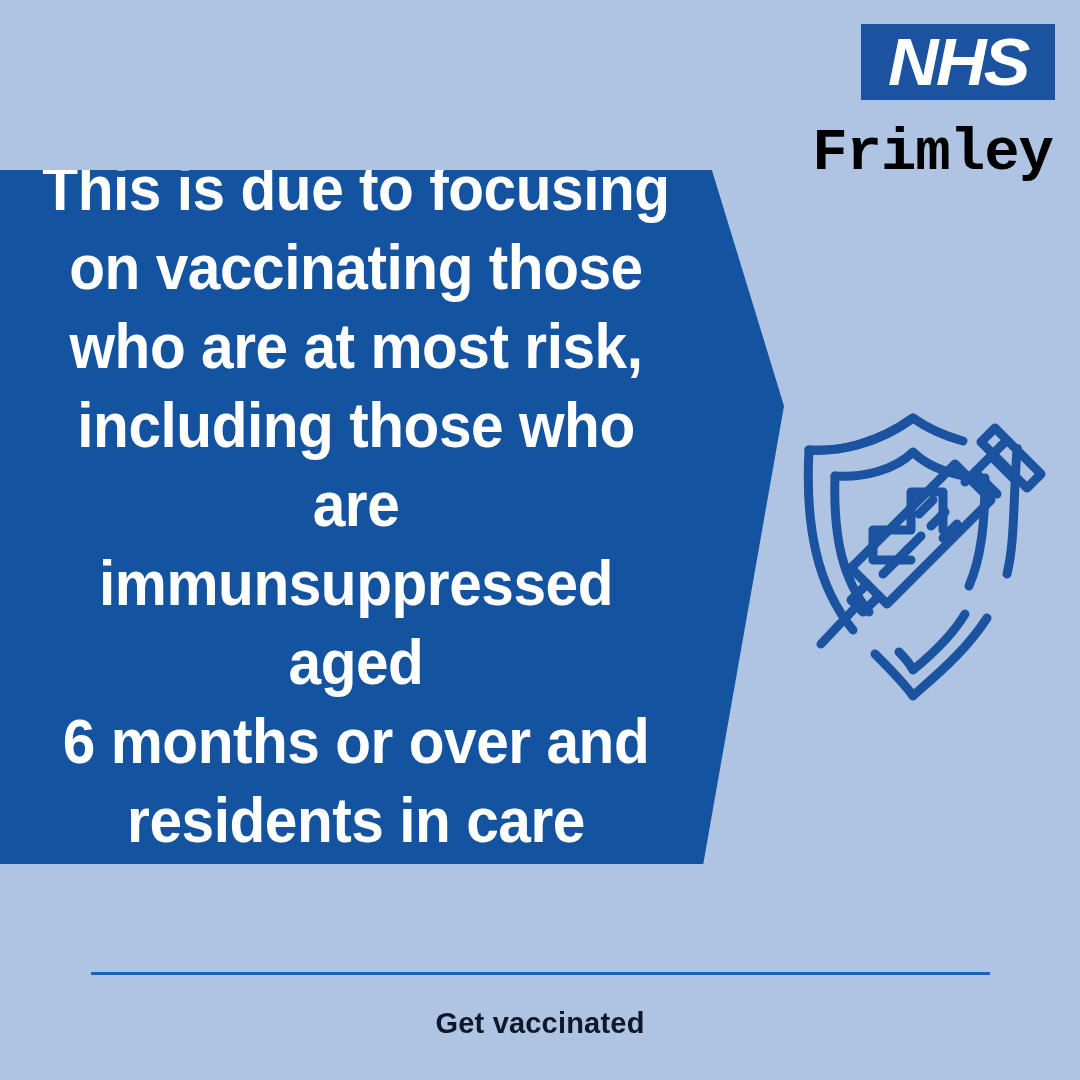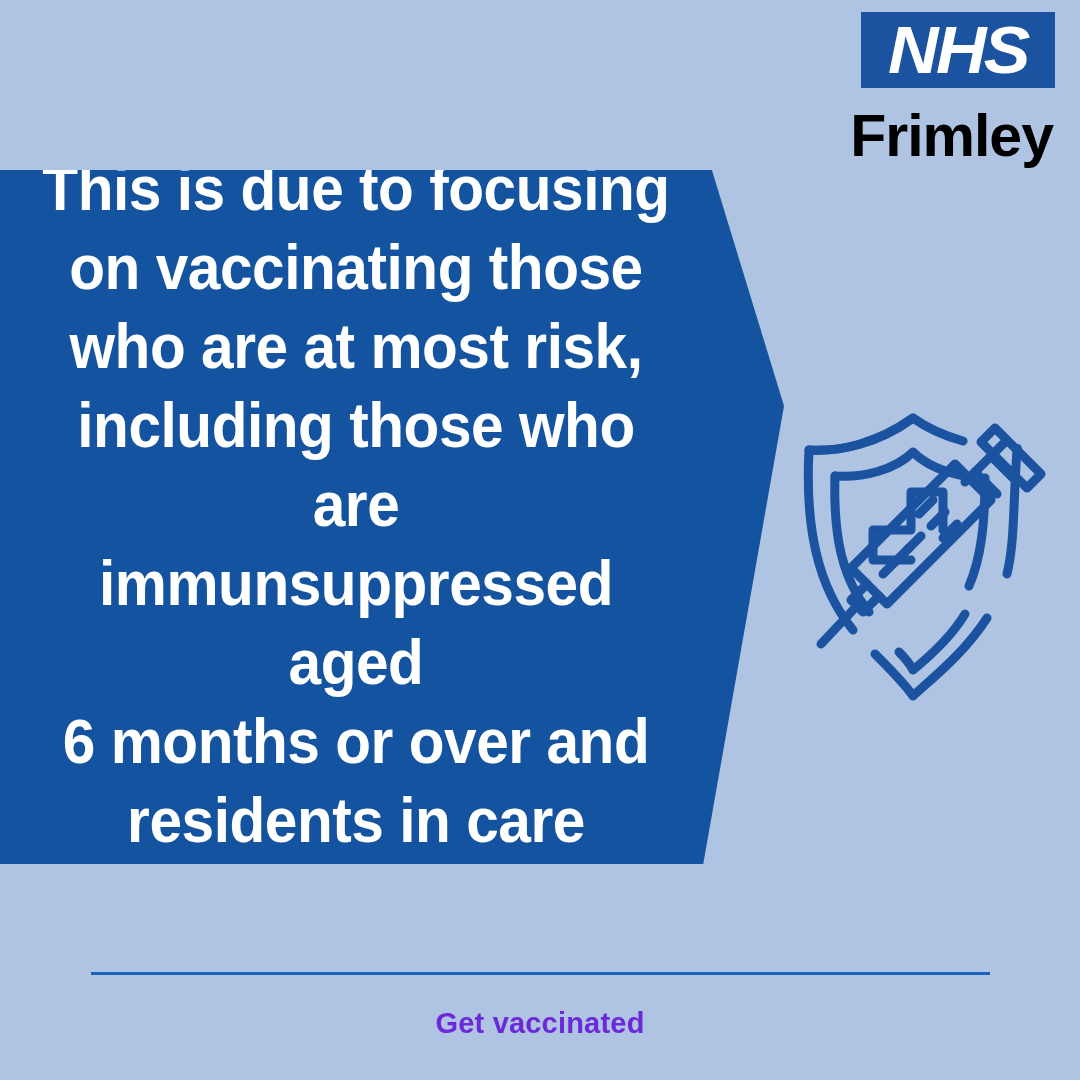--- a/index.html
+++ b/index.html
@@ -18,21 +18,21 @@
     position: relative;
     width: 1080px;
     height: 1080px;
     background: #aec4e2;
     overflow: hidden;
   }
 
   
   #logo-block {
     position: absolute;
-    top: 12px;
+    top: 24px;
     right: 25px;
     width: 300px;
     text-align: right;
   }
   #nhs-badge {
     display: inline-block;
     background: #1b53a0;
     width: 194px;
     height: 76px;
     line-height: 76px;
@@ -46,23 +46,23 @@
     font-style: italic;
     font-weight: bold;
     font-size: 66px;
     letter-spacing: -2.5px;
     line-height: 76px;
     transform: scaleX(1.06);
     transform-origin: center;
   }
   #trust-name {
     display: block;
-    margin-top: 16px;
+    margin-top: 22px;
     color: #000000;
-    font-family: Liberation Sans, sans-serif;
+    font-family: Liberation Mono, monospace;
     font-weight: bold;
     font-size: 59px;
     line-height: 64px;
     letter-spacing: -1px;
     text-align: right;
     padding-right: 2px;
   }
 
   
   #banner {
@@ -130,21 +130,21 @@
     width: 899px;
     height: 3px;
     background: #1b62bd;
   }
   #footer-cta {
     position: absolute;
     left: 0;
     top: 52px;
     width: 1080px;
     text-align: center;
-    color: #6d28d9;
+    color: #0f172a;
     font-family: "Liberation Sans", sans-serif;
     font-weight: bold;
     font-size: 29px;
     letter-spacing: 0.2px;
   }
 </style>
 </head>
 <body>
 
 <div id="poster">

